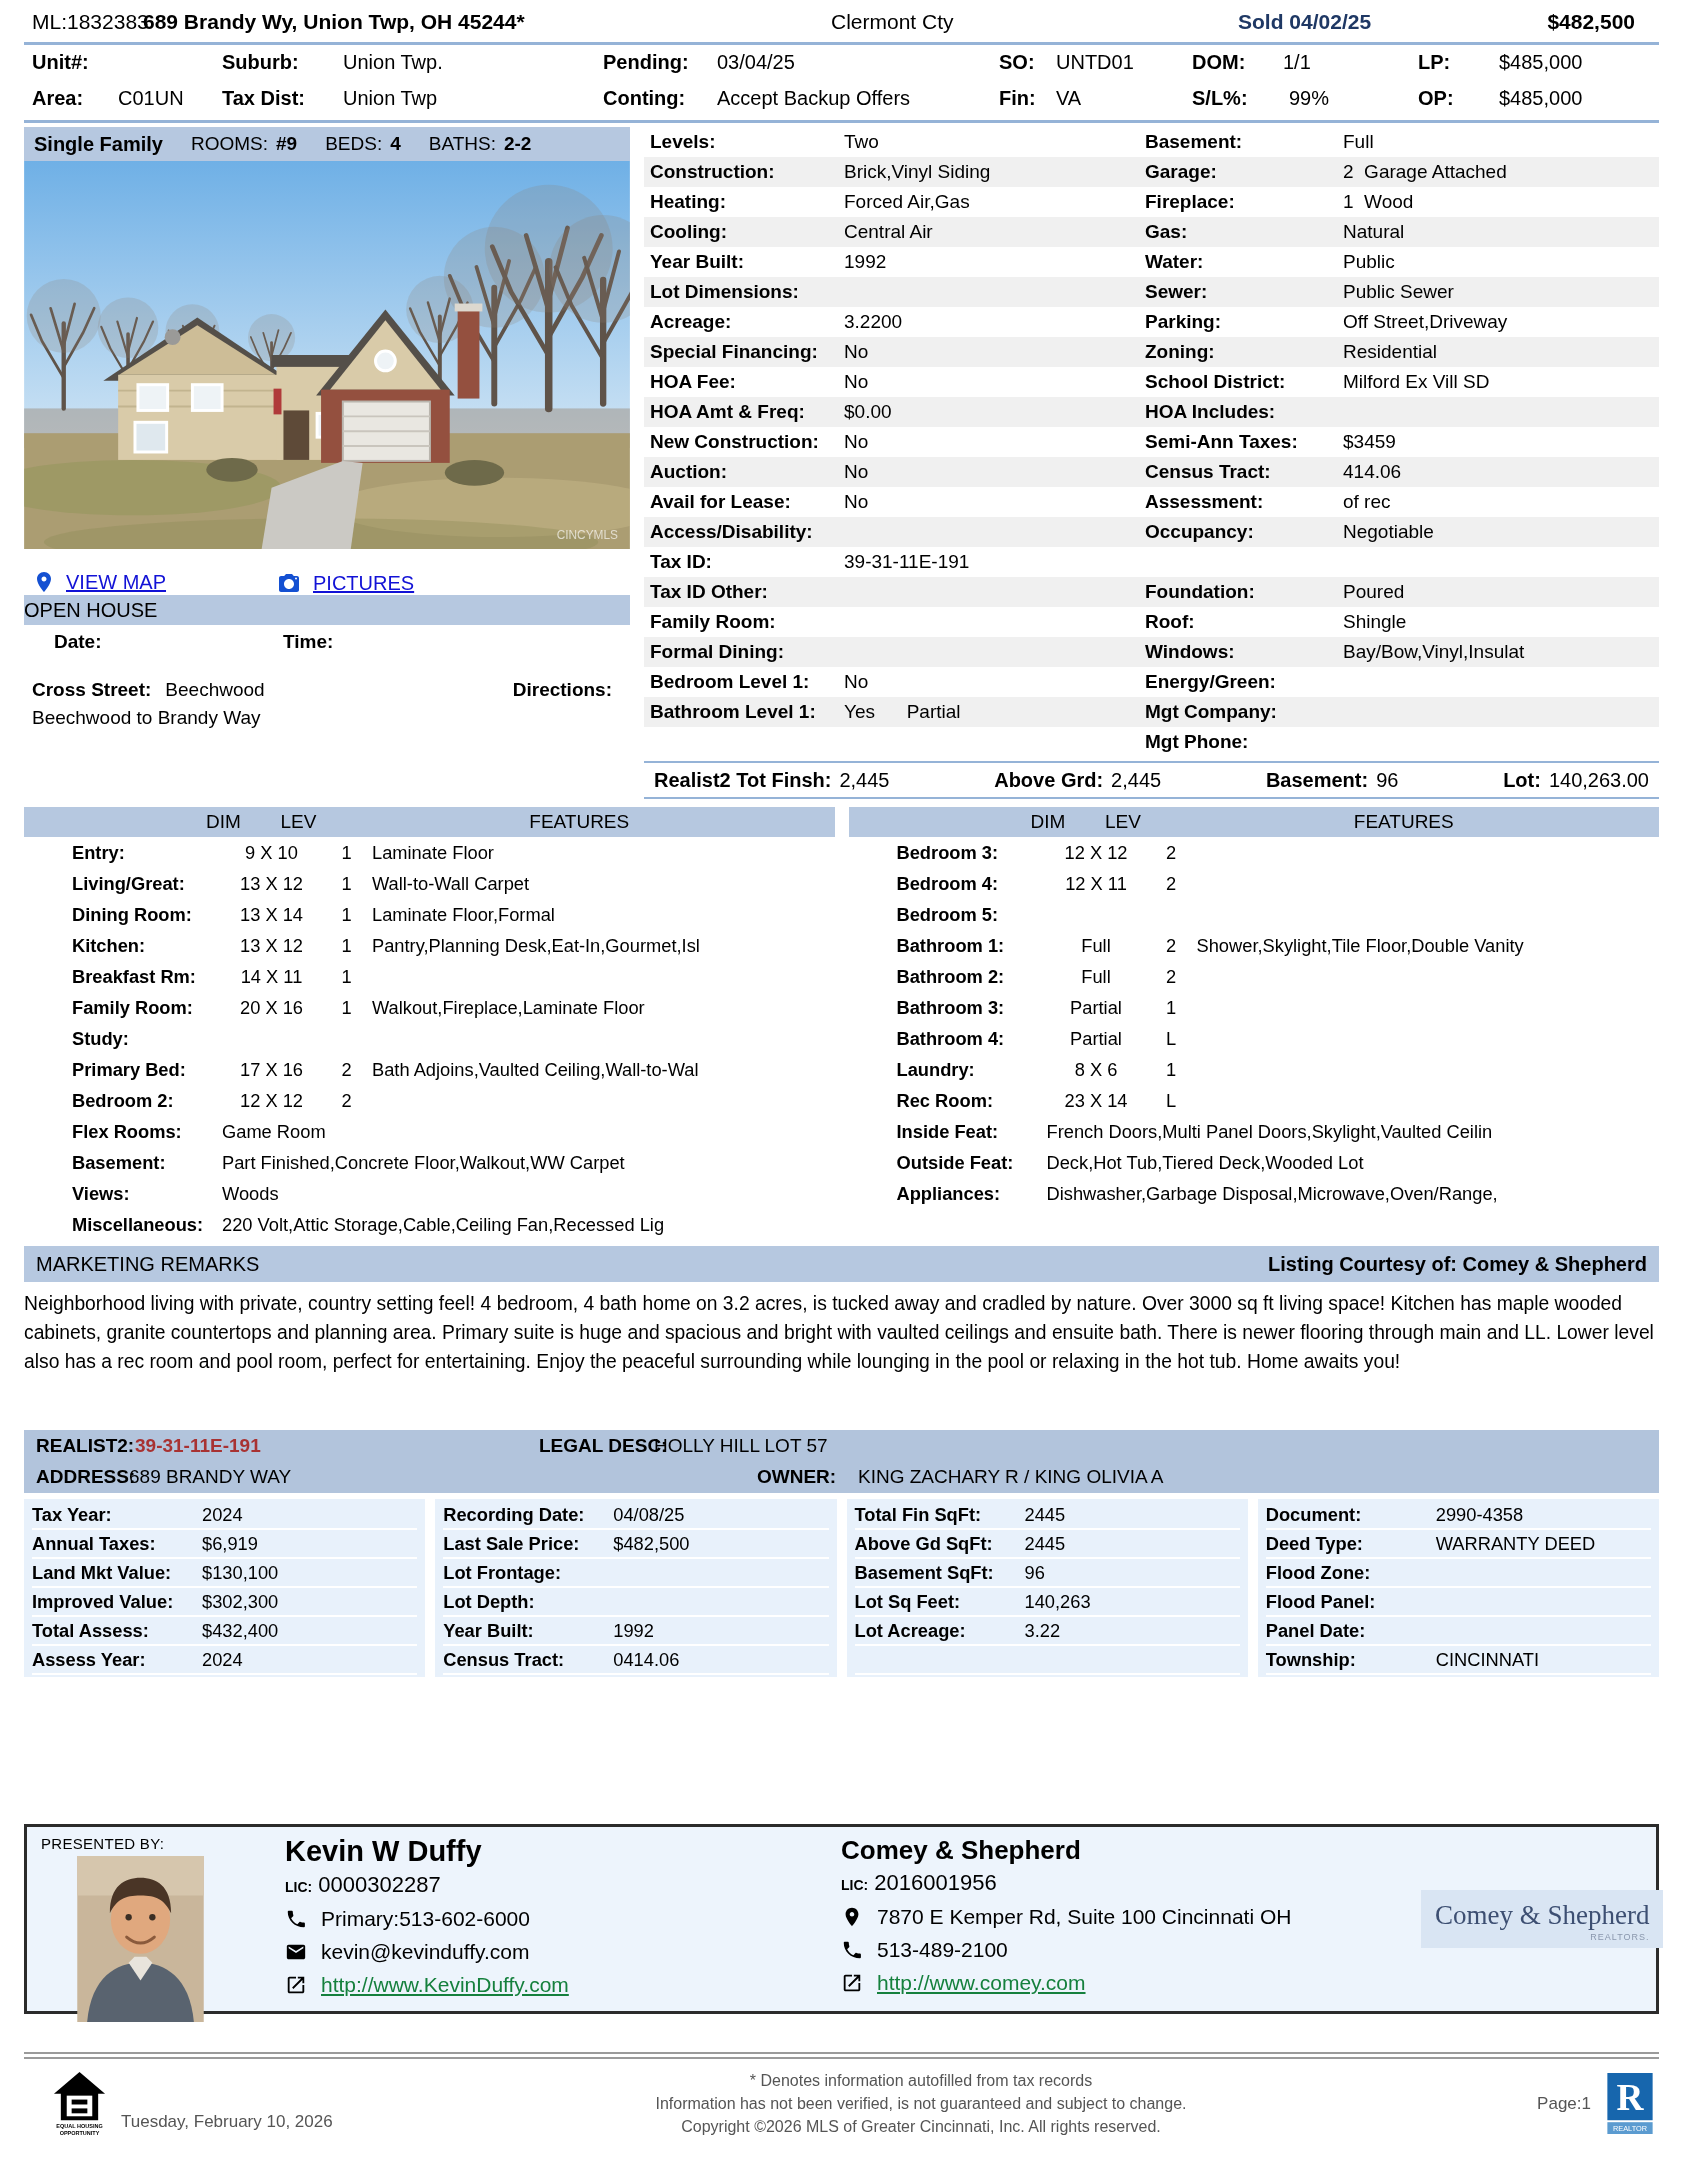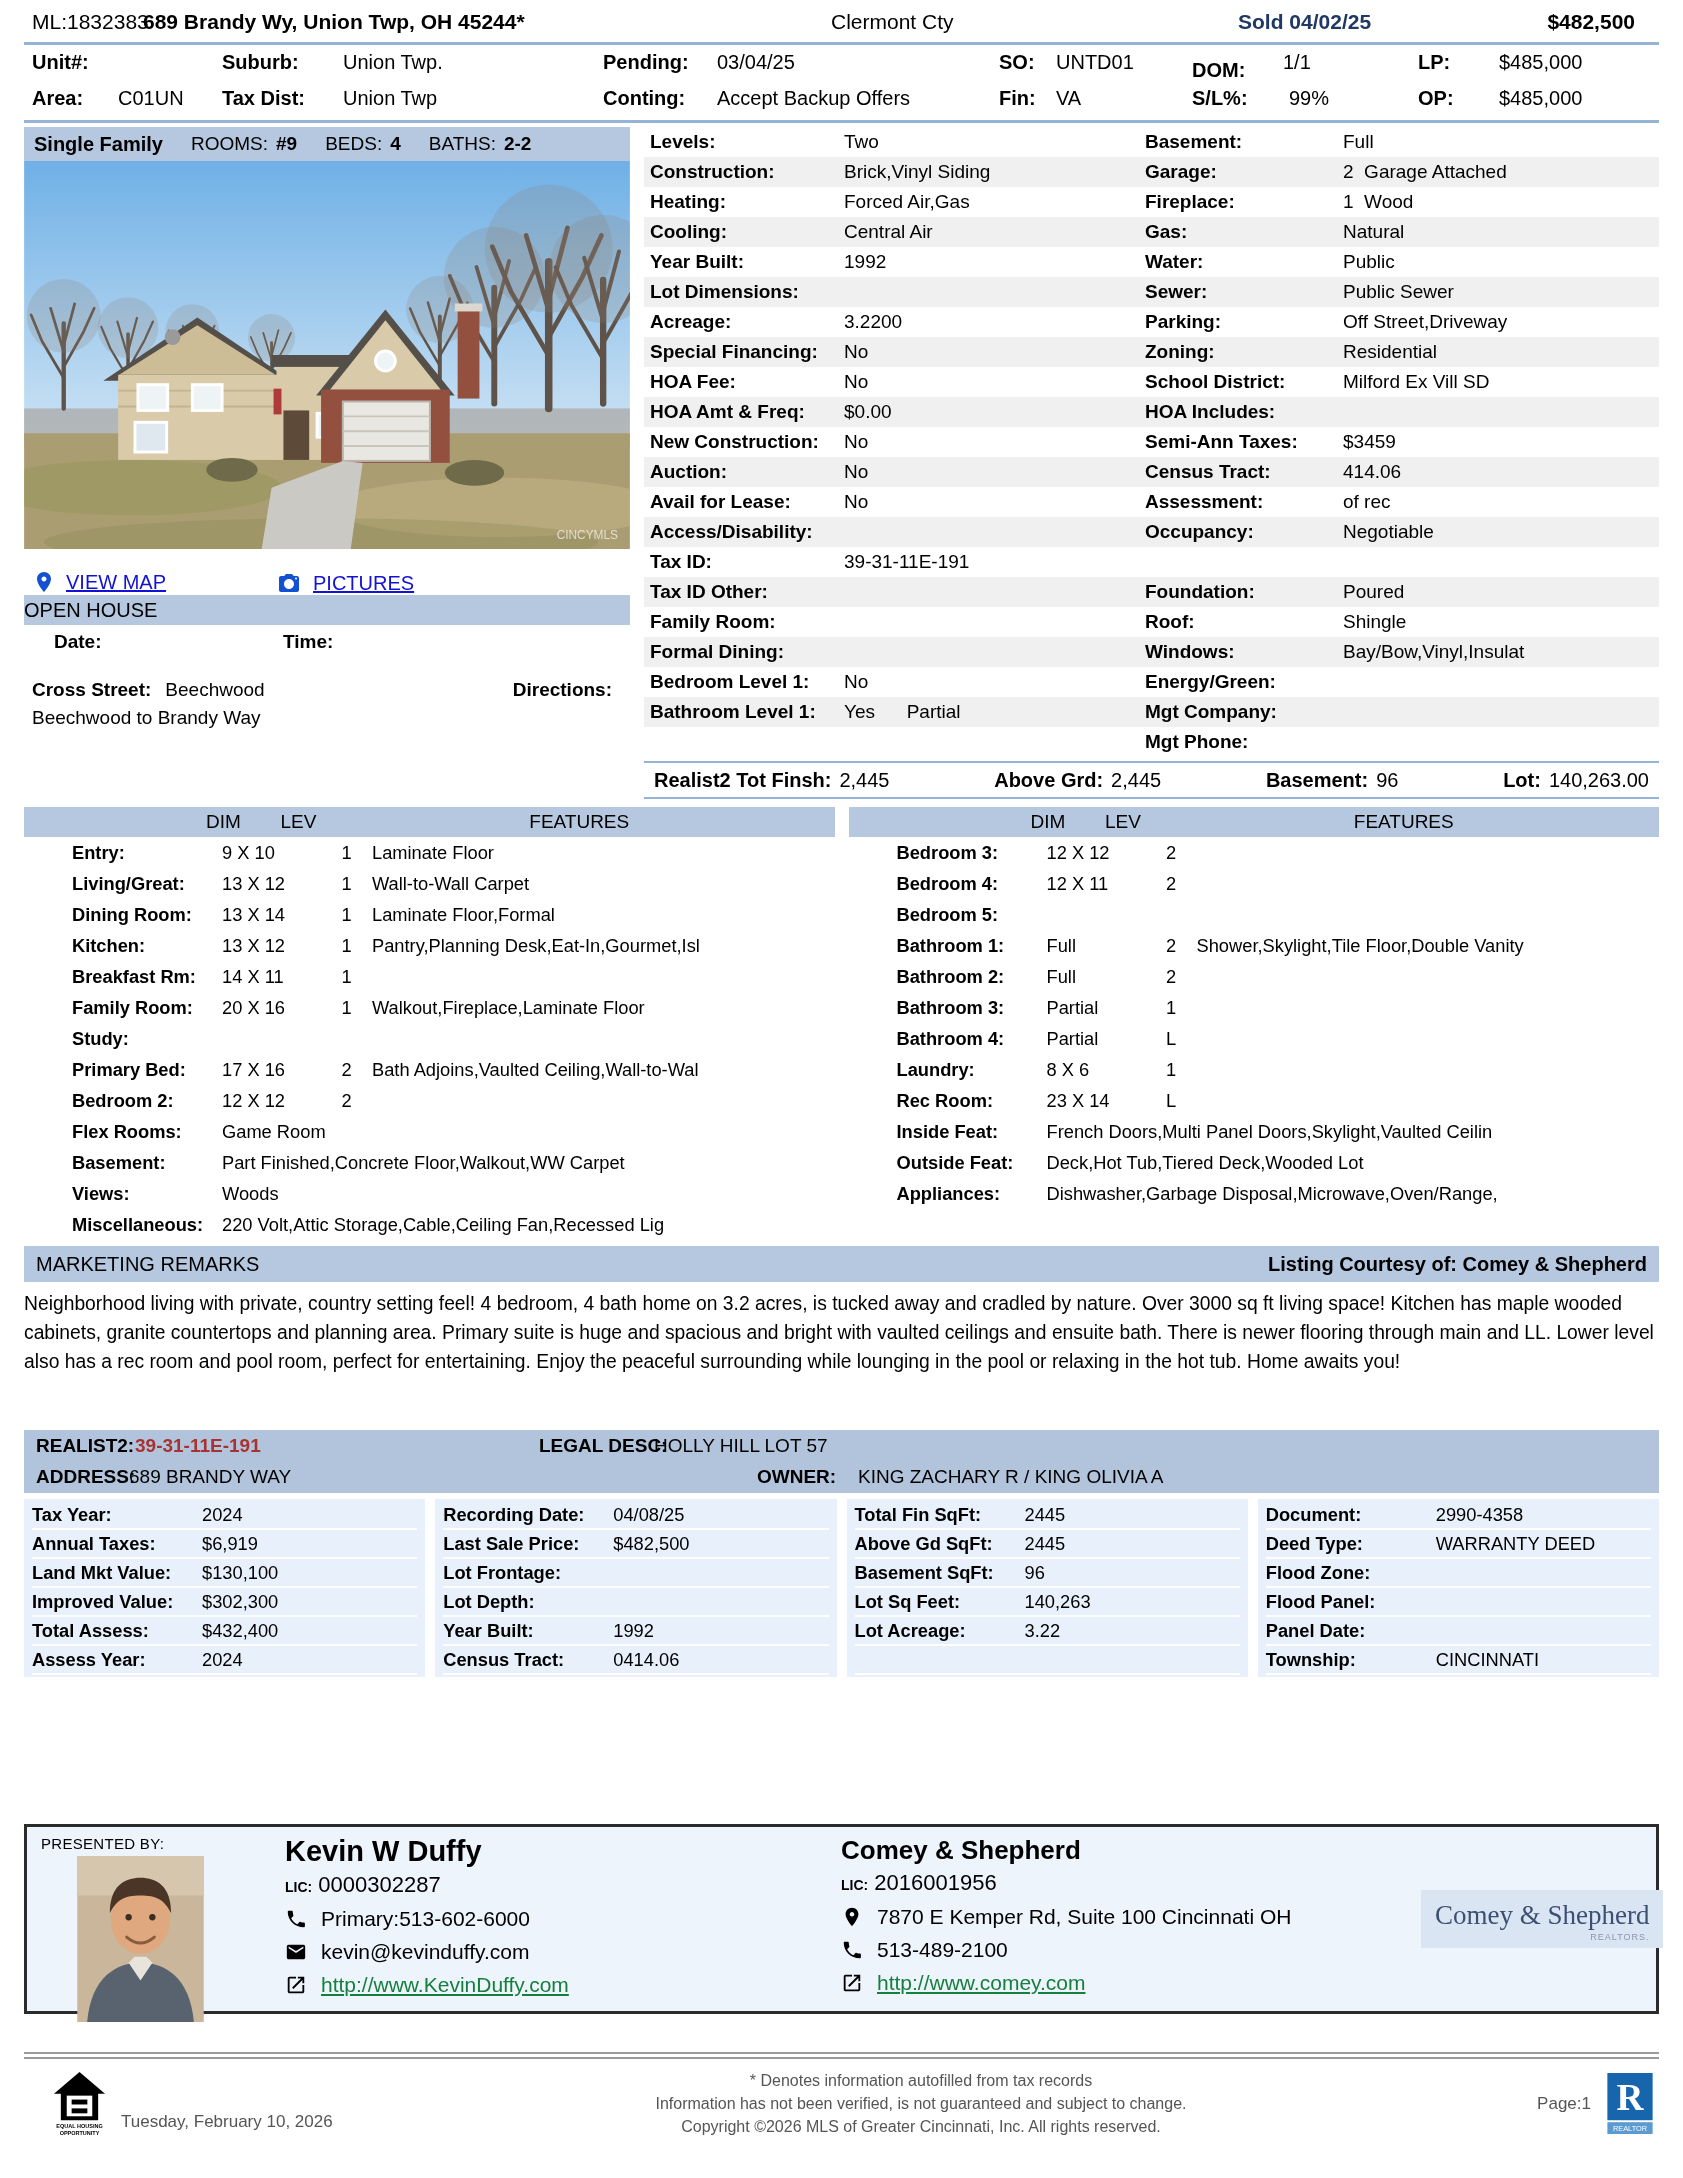--- a/index.html
+++ b/index.html
@@ -18,21 +18,21 @@
   .tb-status { left:1214px; font-weight:bold; color:#1f3864; }
   .tb-price { right:24px; font-weight:bold; }
 
   
   .subheader { position:relative; height:71px; font-size:20px; }
   .subheader span { position:absolute; white-space:nowrap; }
   .r1 { top:4px; } .r2 { top:40px; }
   .b { font-weight:bold; }
   .sh-unit {left:8px;} .sh-suburbL{left:198px;} .sh-suburb{left:319px;}
   .sh-pendL{left:579px;} .sh-pend{left:693px;} .sh-soL{left:975px;} .sh-so{left:1032px;}
-  .sh-domL{left:1168px;margin-top:8px;} .sh-dom{left:1259px;} .sh-lpL{left:1394px;} .sh-lp{left:1475px;}
+  .sh-domL{left:1168px;} .sh-dom{left:1259px;} .sh-lpL{left:1394px;} .sh-lp{left:1475px;}
   .sh-areaL{left:8px;} .sh-area{left:94px;} .sh-tdL{left:198px;} .sh-td{left:319px;}
   .sh-contL{left:579px;} .sh-cont{left:693px;} .sh-finL{left:975px;} .sh-fin{left:1032px;}
   .sh-slL{left:1168px;} .sh-sl{left:1265px;} .sh-opL{left:1394px;} .sh-op{left:1475px;}
 
   
   .main-row { display:flex; margin-top:4px; }
   .left-col { width:606px; flex:none; }
   .right-col { flex:1; margin-left:14px; }
 
   .prop-bar { height:34px; background:#b6c8e0; display:flex; align-items:center; font-size:19px; padding-left:10px; }
@@ -71,21 +71,21 @@
   .rooms-row { display:flex; margin-top:8px; }
   .room-table { flex:1; }
   .room-table.rt-l { margin-right:14px; }
   .rt-head { height:30px; background:#b6c8e0; display:flex; font-size:19px; line-height:30px; }
   .rh-sp { width:150px; flex:none; }
   .rh-dim { width:99px; flex:none; text-align:center; }
   .rh-lev { width:51px; flex:none; text-align:center; }
   .rh-feat { flex:1; text-align:center; }
   .r-row { display:flex; height:31px; line-height:31px; font-size:18.3px;margin-left:48px; }
   .r-lbl { width:150px; flex:none; font-weight:bold; white-space:nowrap; }
-  .r-dim { width:99px; flex:none; white-space:nowrap; }
+  .r-dim { width:99px; flex:none; text-align:center; white-space:nowrap; }
   .r-lev { width:51px; flex:none; text-align:center; }
   .r-feat,.r-span { flex:1; white-space:nowrap; overflow:hidden; }
 
   
   .mk-bar { margin-top:6px; height:36px; background:#b6c8e0; display:flex; justify-content:space-between; align-items:center; padding:0 12px; font-size:20px; }
   .mk-court { font-weight:bold; }
   .remarks { font-size:19.3px; line-height:1.5; margin-top:8px; }
 
   
   .realist2 { margin-top:53px; height:63px; background:#b2c4dc; position:relative; font-size:19px; }

